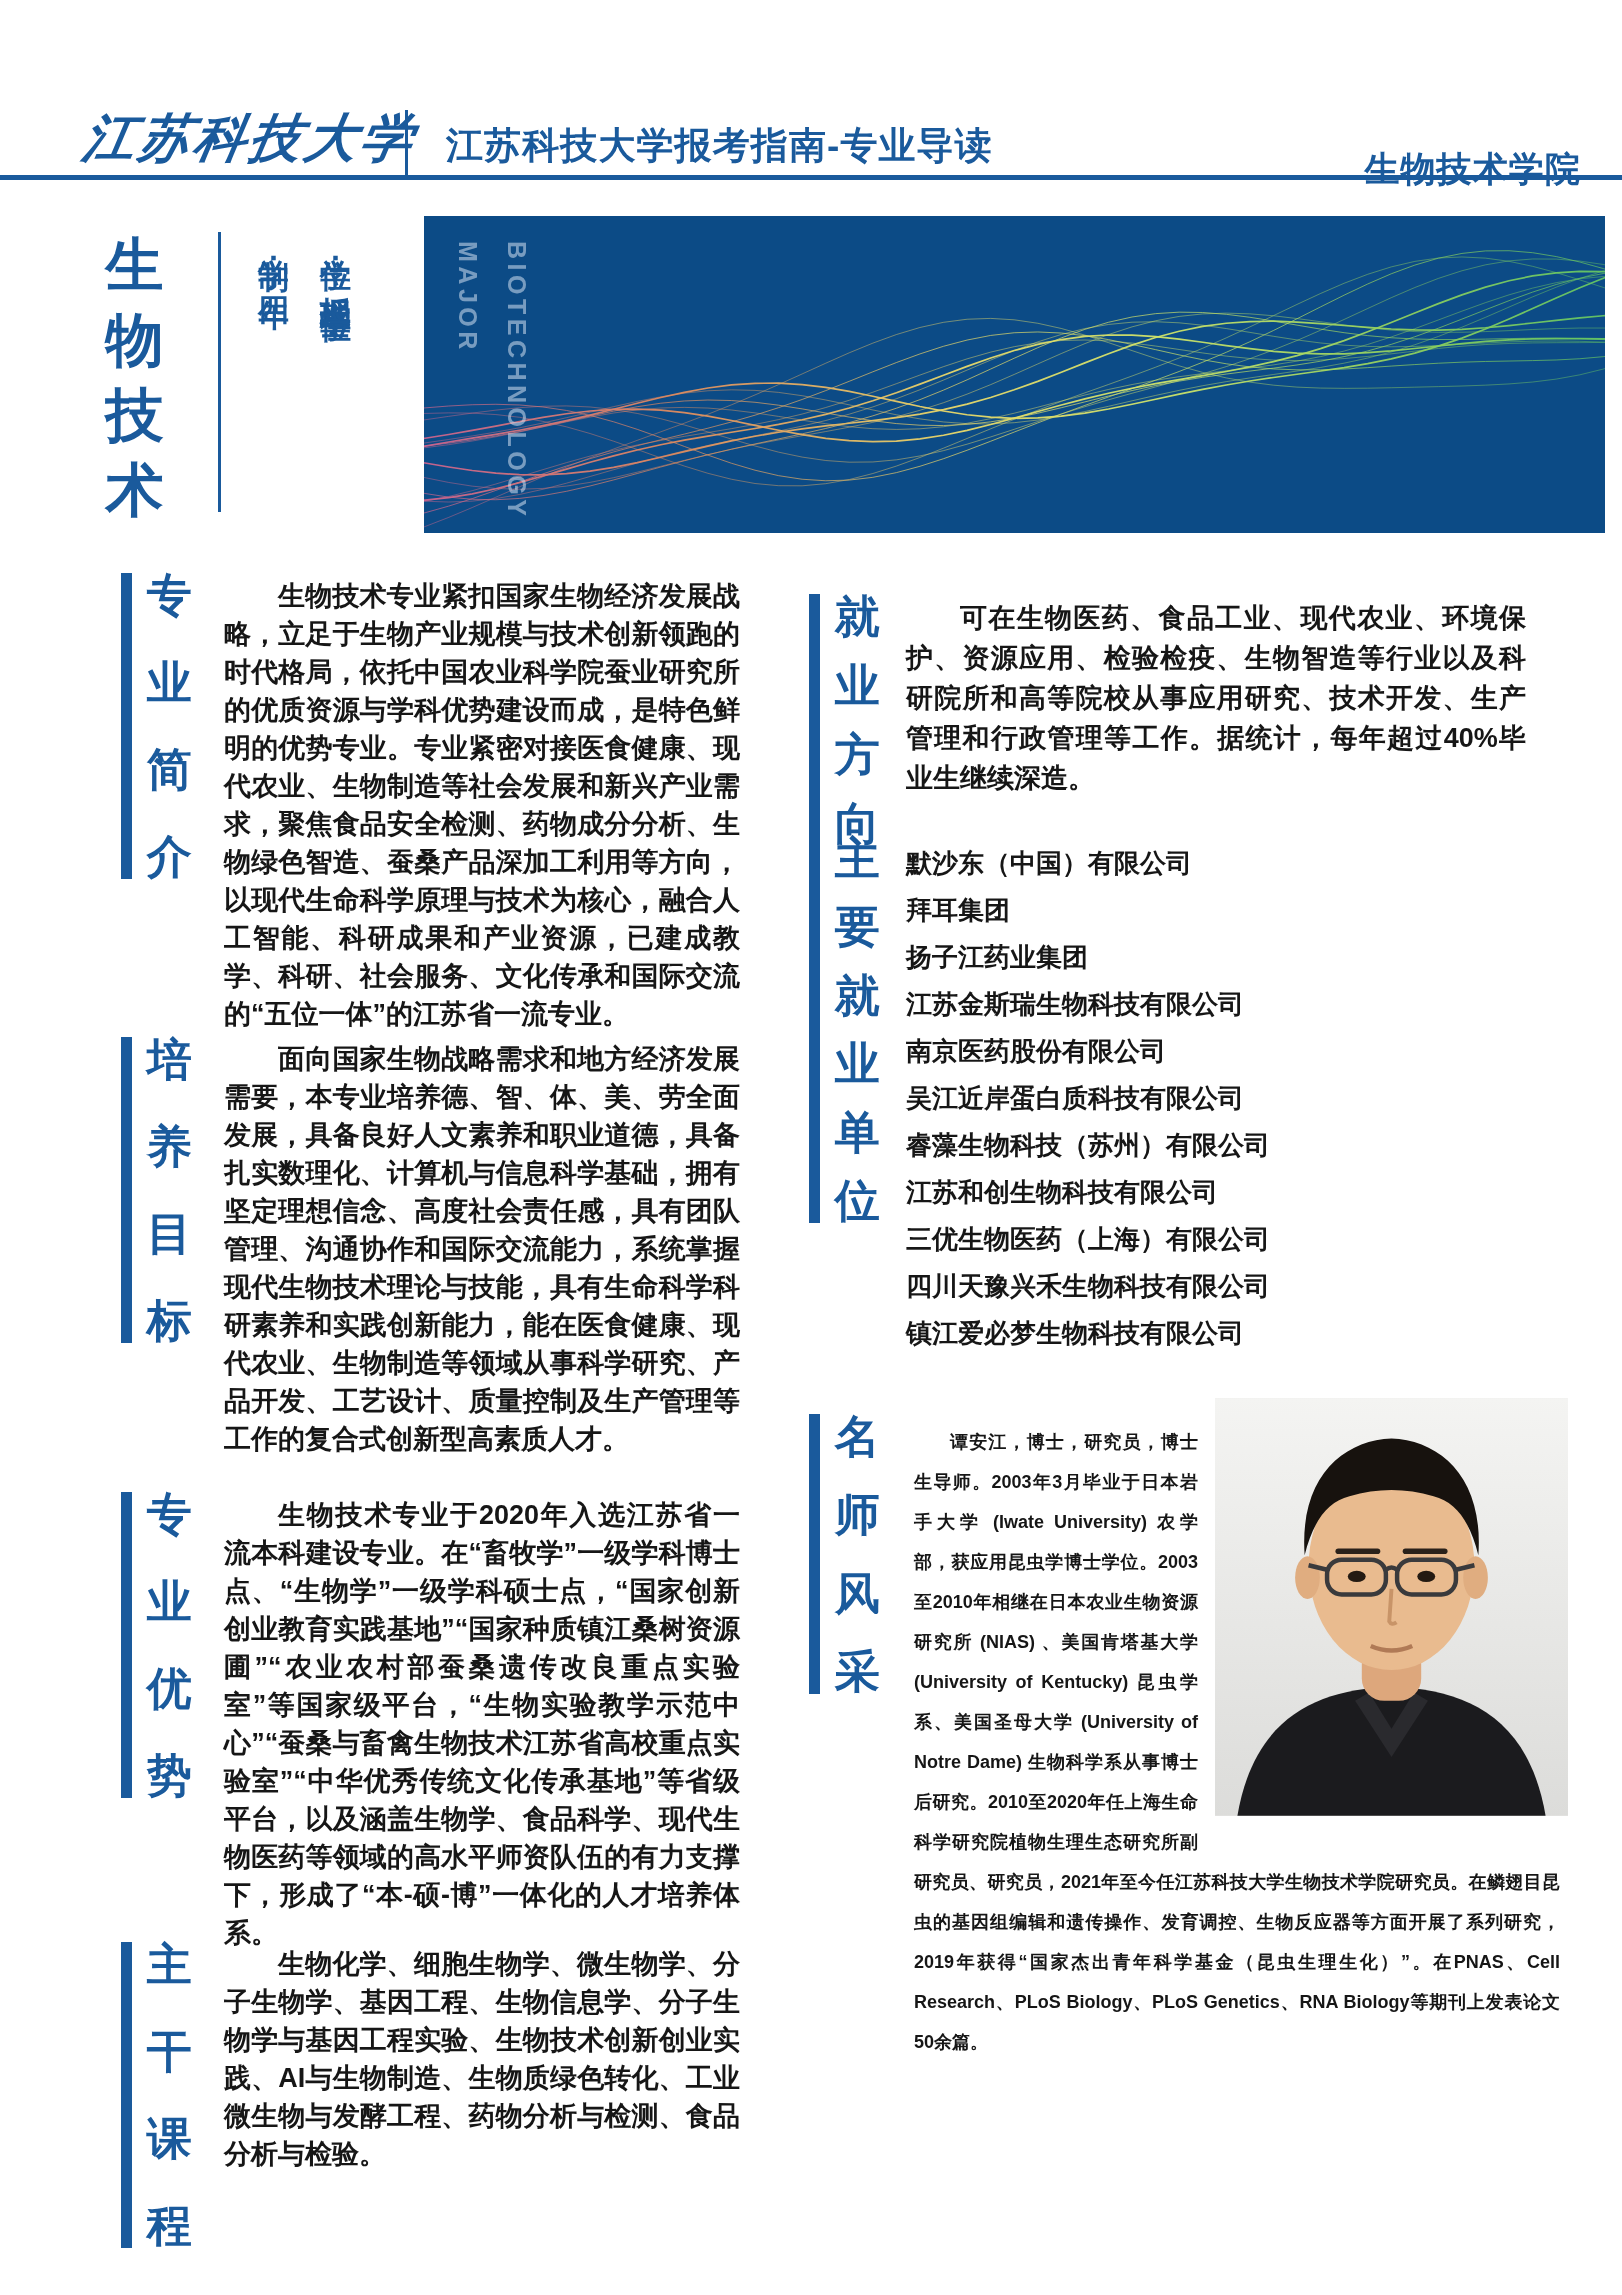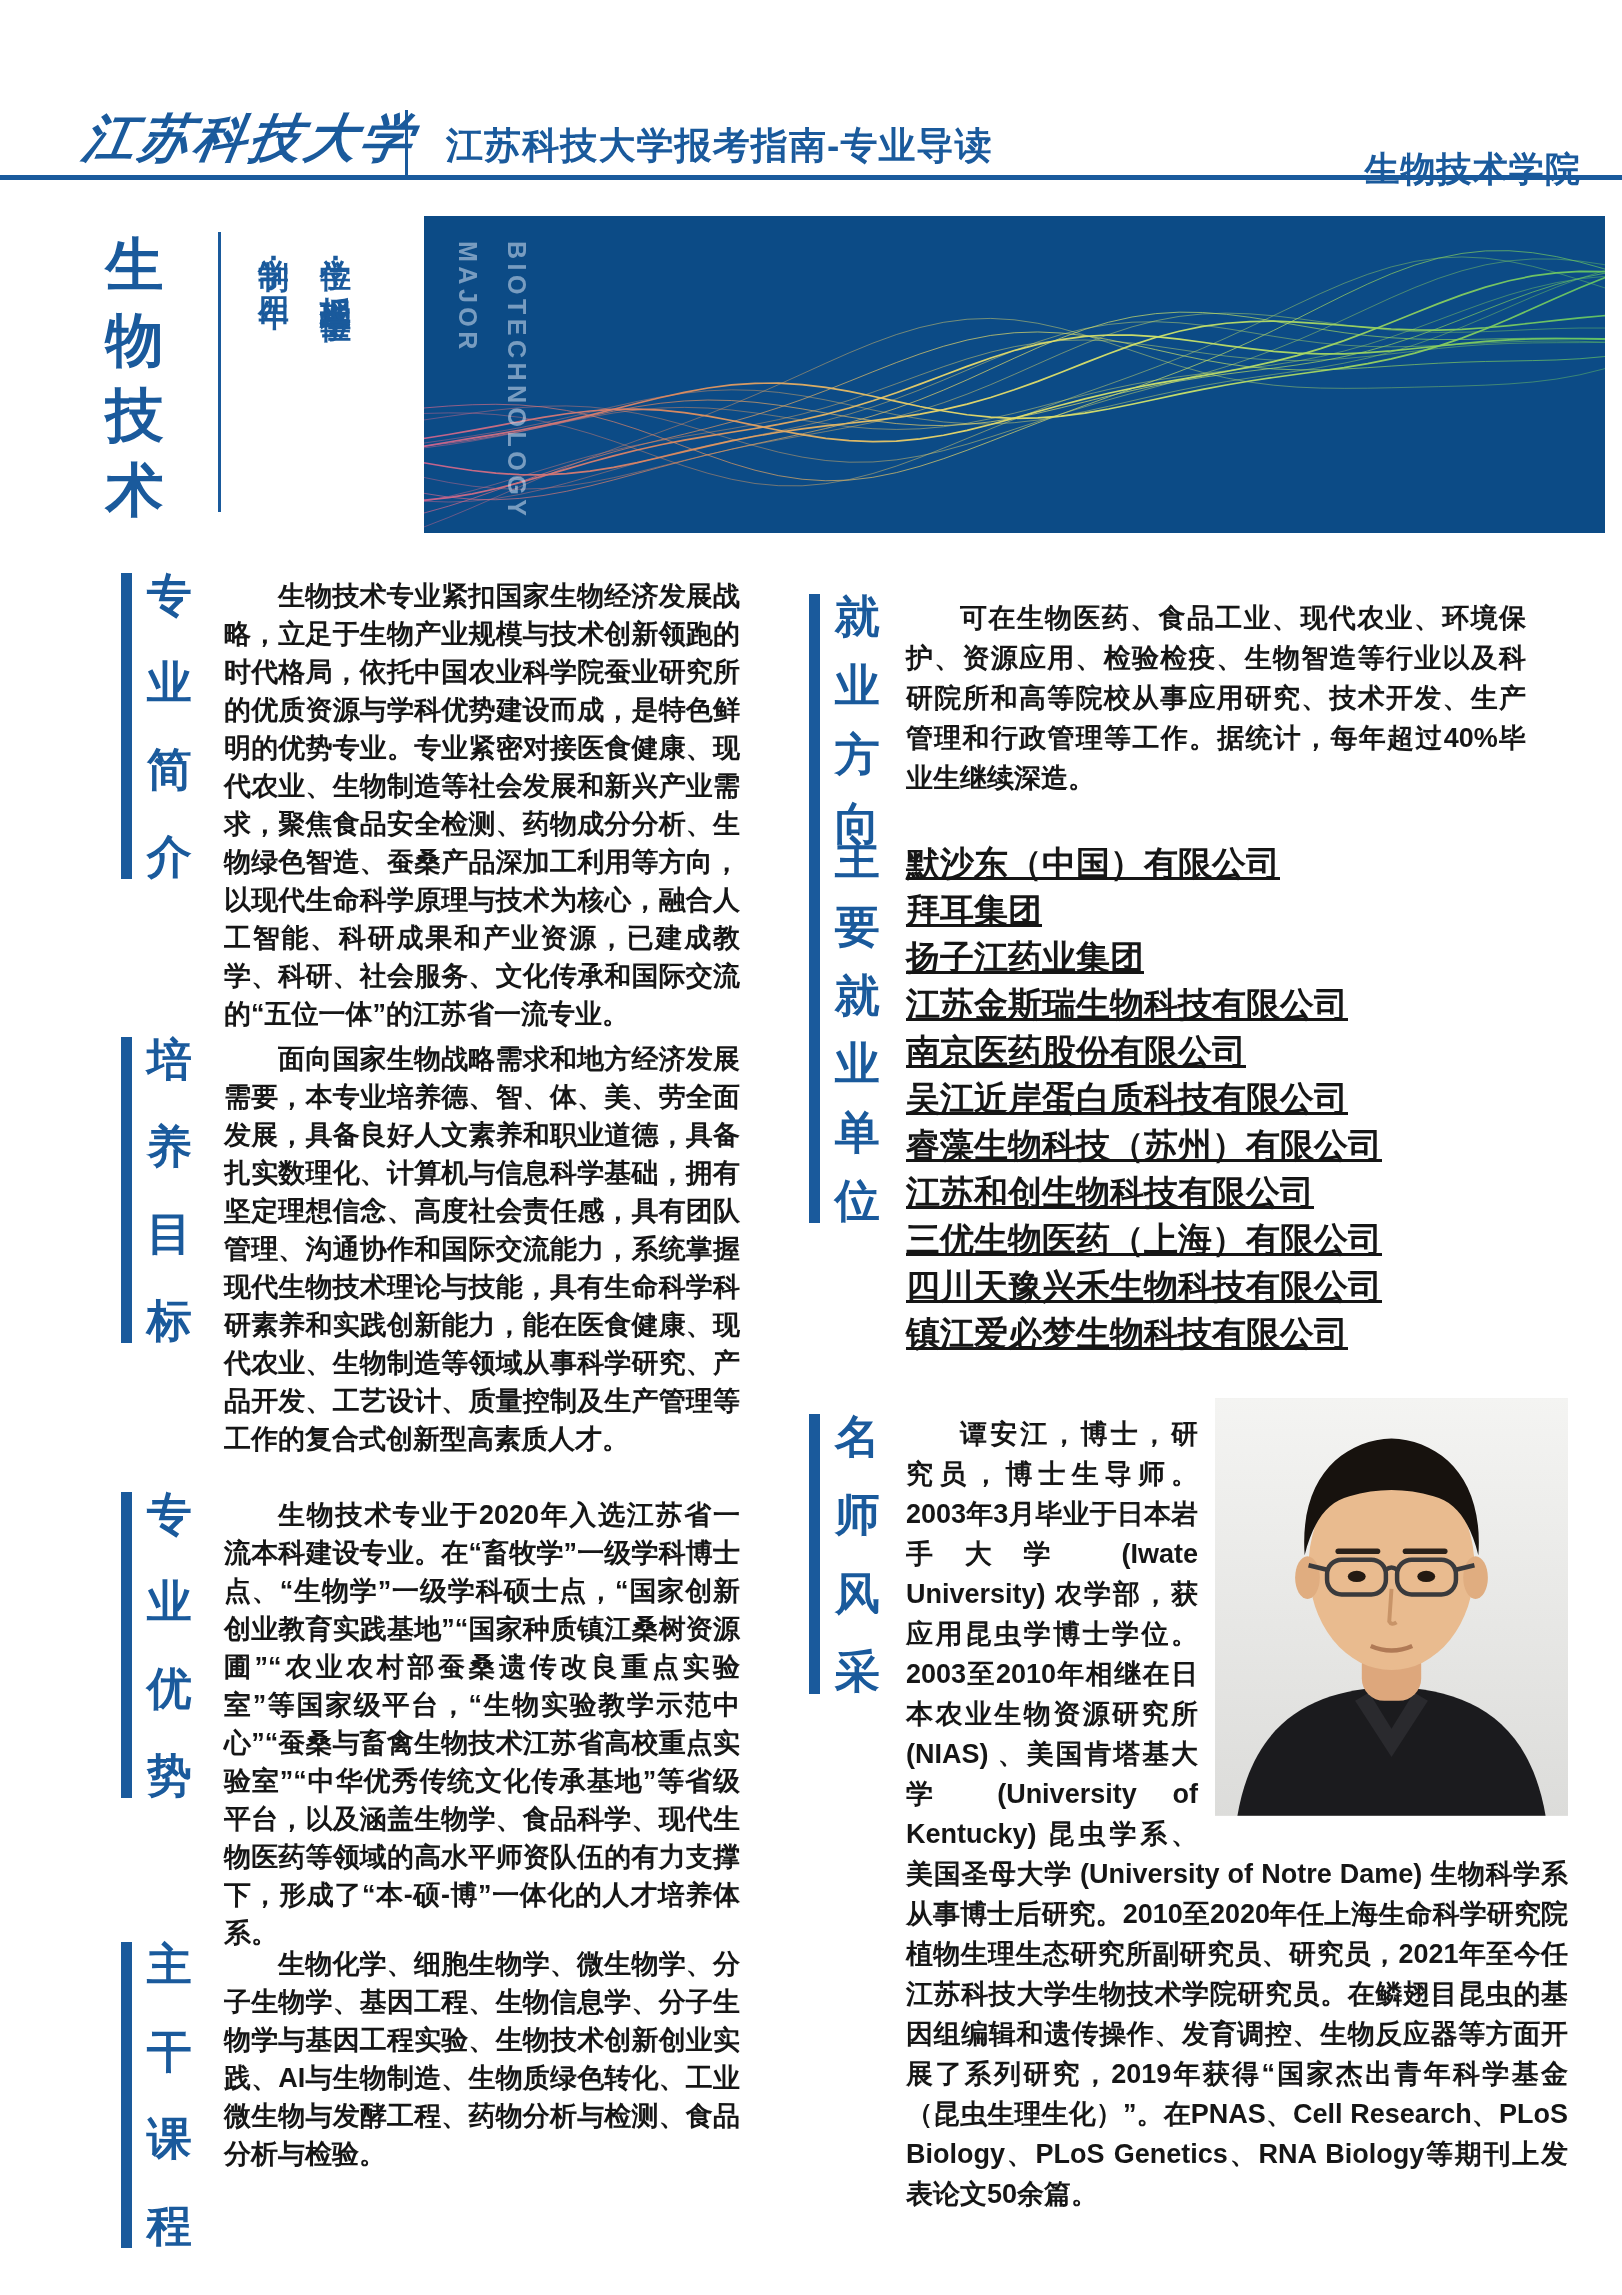--- a/index.html
+++ b/index.html
@@ -45,26 +45,26 @@
   .vlabel .vchars{margin-left:14.6px;font-size:45px;}
 
   
   .body-text{position:absolute;font-size:27px;line-height:38px;font-weight:700;color:var(--ink);
     text-align:justify;text-indent:2em;margin:0;}
   .left-col{left:224px;width:516px;}
   .right-col{left:906px;width:620px;}
   .right-col.body-text{line-height:40px;}
 
   .employers-list{position:absolute;left:906px;top:840px;width:628px;}
-  .employer-item{font-size:34px;line-height:47px;font-weight:700;color:var(--ink);white-space:nowrap;text-decoration:underline;}
+  .employer-item{font-size:26px;line-height:47px;font-weight:700;color:var(--ink);white-space:nowrap;}
 
   .faculty-body{position:absolute;left:906px;top:1398px;width:662px;}
   .faculty-photo{float:right;width:353px;height:418px;margin:0 0 11.2px 17px;background:#eeeeec;}
-  .faculty-body .bio{font-size:27px;line-height:40px;font-weight:700;color:var(--ink);
-    text-align:justify;text-indent:2em;margin:0;padding-top:15.7px;}
+  .faculty-body .bio{font-size:18px;line-height:40px;font-weight:700;color:var(--ink);
+    text-align:justify;text-indent:2em;margin:8px;padding-top:15.7px;}
 </style>
 </head>
 <body>
 
 <div class="page">
 
   <div class="logo">江苏科技大学</div>
   <div class="header-vsep"></div>
   <div class="guide-title">江苏科技大学报考指南-专业导读</div>
   <div class="college-name">生物技术学院</div>

